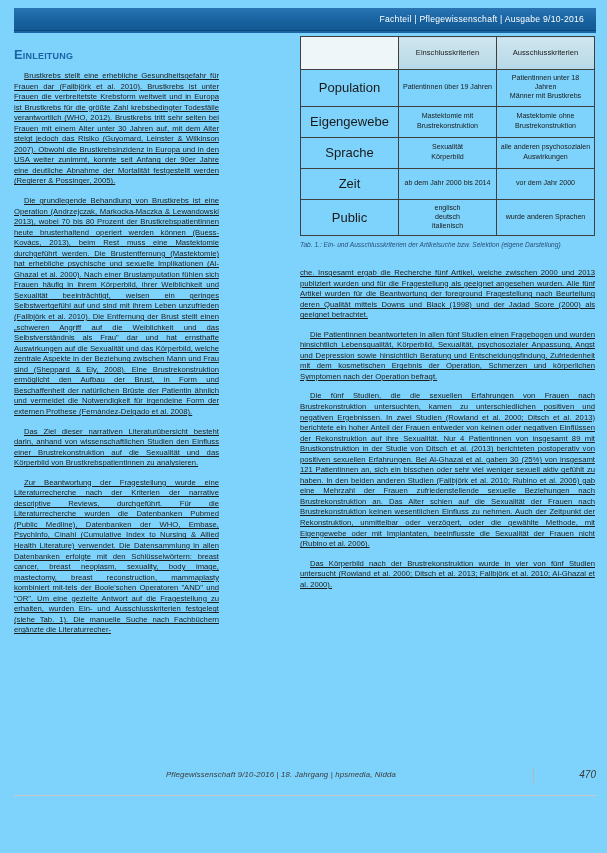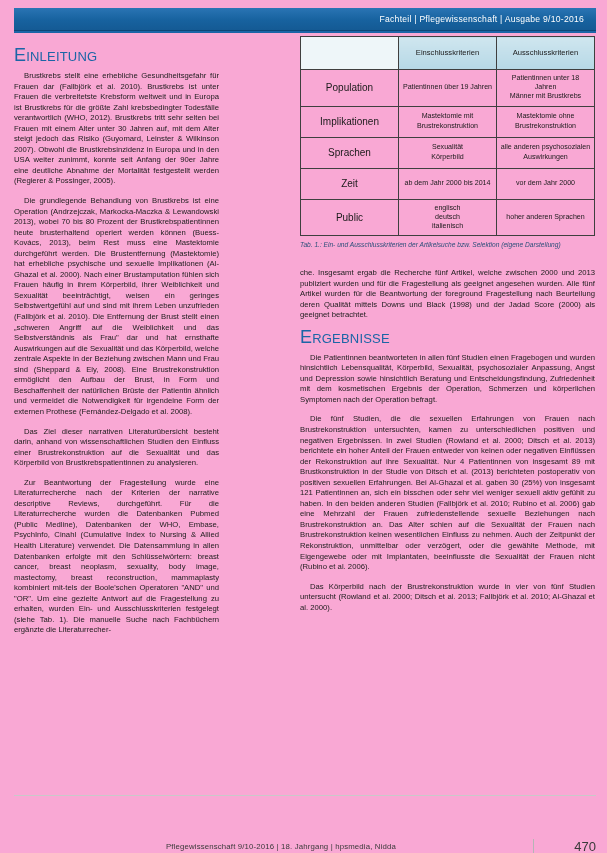--- a/index.html
+++ b/index.html
@@ -12,21 +12,21 @@
     height: 853px;
     font-family: "Liberation Sans", sans-serif;
     color: #1a1a1a;
     position: relative;
     overflow: hidden;
   }
 
   .page {
     position: absolute;
     inset: 0;
-    background: #f9a8d4;
+    background: #7dd3fc;
   }
 
   
   .header-bar {
     position: absolute;
     left: 14px;
     top: 8px;
     width: 582px;
     height: 22px;
     background: #1b65a6;
@@ -62,28 +62,29 @@
     text-align: justify;
     color: #1c1c1c;
   }
   .col-left  { left: 14px; }
   .col-right { left: 300px; top: 268px; width: 295px; }
 
   .col p {
     margin: 0 0 9px 0;
     text-indent: 10px;
     hyphens: auto;
+    text-decoration: underline;
   }
   .col p.noindent { text-indent: 0; }
 
   h2.sec-title {
     margin: 0 0 9px 0;
     color: #1b65a6;
-    font-size: 18px;
-    font-weight: normal;
+    font-size: 13px;
+    font-weight: bold;
     font-variant: small-caps;
     letter-spacing: 0.2px;
     line-height: 14px;
   }
   h2.sec-title.spaced { margin-top: 7px; }
 
   
   .table-wrap {
     position: absolute;
     left: 300px;
@@ -110,21 +111,21 @@
     font-weight: normal;
     font-size: 7.6px;
     height: 24px;
   }
   table.crit thead th.corner {
     background: #eef6f9;
     border-left: 0.8px solid #3f3f3f;
   }
   table.crit tbody td.rowhead {
     width: 54px;
-    font-size: 10px;
+    font-size: 13px;
   }
   table.crit tbody td { height: 22px; }
 
   .tbl-caption {
     margin-top: 5px;
     font-size: 6.6px;
     line-height: 8.6px;
     font-style: italic;
     color: #2b4f7a;
     width: 283px;
@@ -135,25 +136,26 @@
     position: absolute;
     left: 14px;
     top: 795px;
     width: 582px;
     height: 1px;
     background: #c9c9c9;
   }
   .footer {
     position: absolute;
     left: 14px;
-    top: 840px;
+    top: 768px;
     width: 582px;
     height: 14px;
     font-size: 7.8px;
     color: #3a3a3a;
+    font-style: italic;
   }
   .footer .f-center {
     position: absolute;
     left: 152px;
     top: 0;
     line-height: 14px;
     white-space: nowrap;
     letter-spacing: 0.15px;
   }
   .footer .f-sep {
@@ -162,21 +164,21 @@
     top: -1px;
     width: 1px;
     height: 16px;
     background: #b5b5b5;
   }
   .footer .f-page {
     position: absolute;
     right: 0;
     top: 0;
     line-height: 14px;
-    font-size: 13px;
+    font-size: 10px;
   }
 </style>
 </head>
 <body>
 
 <div class="page">
 
   <div class="header-bar">
     <span class="hdr-text">Fachteil | Pflegewissenschaft |  Ausgabe 9/10-2016</span>
   </div>
@@ -199,47 +201,46 @@
           <th>Ausschlusskriterien</th>
         </tr>
       </thead>
       <tbody>
         <tr>
           <td class="rowhead">Population</td>
           <td>Patientinnen über 19 Jahren</td>
           <td>Patientinnen unter 18 Jahren<br>Männer mit Brustkrebs</td>
         </tr>
         <tr>
-          <td class="rowhead">Implikationen</td>
+          <td class="rowhead">Eigengewebe</td>
           <td>Mastektomie mit Brustrekonstruktion</td>
           <td>Mastektomie ohne Brustrekonstruktion</td>
         </tr>
         <tr>
-          <td class="rowhead">Sprachen</td>
+          <td class="rowhead">Sprache</td>
           <td>Sexualität<br>Körperbild</td>
           <td>alle anderen psychosozialen Auswirkungen</td>
         </tr>
         <tr>
           <td class="rowhead">Zeit</td>
           <td>ab dem Jahr 2000 bis 2014</td>
           <td>vor dem Jahr 2000</td>
         </tr>
         <tr>
           <td class="rowhead">Public</td>
           <td>englisch<br>deutsch<br>italienisch</td>
-          <td>hoher anderen Sprachen</td>
+          <td>wurde anderen Sprachen</td>
         </tr>
       </tbody>
     </table>
     <div class="tbl-caption">Tab. 1.: Ein- und Ausschlusskriterien der Artikelsuche bzw. Selektion (eigene Darstellung)</div>
   </div>
 
   <div class="col col-right">
     <p class="noindent">che. Insgesamt ergab die Recherche fünf Artikel, welche zwischen 2000 und 2013 publiziert wurden und für die Fragestellung als geeignet angesehen wurden. Alle fünf Artikel wurden für die Beantwortung der foreground Fragestellung nach Beurteilung deren Qualität mittels Downs und Black (1998) und der Jadad Score (2000) als geeignet betrachtet.</p>
-    <h2 class="sec-title spaced">Ergebnisse</h2>
     <p>Die Patientinnen beantworteten in allen fünf Studien einen Fragebogen und wurden hinsichtlich Lebensqualität, Körperbild, Sexualität, psychosozialer Anpassung, Angst und Depression sowie hinsichtlich Beratung und Entscheidungsfindung, Zufriedenheit mit dem kosmetischen Ergebnis der Operation, Schmerzen und körperlichen Symptomen nach der Operation befragt.</p>
     <p>Die fünf Studien, die die sexuellen Erfahrungen von Frauen nach Brustrekonstruktion untersuchten, kamen zu unterschiedlichen positiven und negativen Ergebnissen. In zwei Studien (Rowland et al. 2000; Ditsch et al. 2013) berichtete ein hoher Anteil der Frauen entweder von keinen oder negativen Einflüssen der Rekonstruktion auf ihre Sexualität. Nur 4 Patientinnen von insgesamt 89 mit Brustkonstruktion in der Studie von Ditsch et al. (2013) berichteten postoperativ von positiven sexuellen Erfahrungen. Bei Al-Ghazal et al. gaben 30 (25%) von insgesamt 121 Patientinnen an, sich ein bisschen oder sehr viel weniger sexuell aktiv gefühlt zu haben. In den beiden anderen Studien (Fallbjörk et al. 2010; Rubino et al. 2006) gab eine Mehrzahl der Frauen zufriedenstellende sexuelle Beziehungen nach Brustrekonstruktion an. Das Alter schien auf die Sexualität der Frauen nach Brustrekonstruktion keinen wesentlichen Einfluss zu nehmen. Auch der Zeitpunkt der Rekonstruktion, unmittelbar oder verzögert, oder die gewählte Methode, mit Eigengewebe oder mit Implantaten, beeinflusste die Sexualität der Frauen nicht (Rubino et al. 2006).</p>
     <p>Das Körperbild nach der Brustrekonstruktion wurde in vier von fünf Studien untersucht (Rowland et al. 2000; Ditsch et al. 2013; Fallbjörk et al. 2010; Al-Ghazal et al. 2000).</p>
   </div>
 
   <div class="footer-rule"></div>
   <div class="footer">
     <span class="f-center">Pflegewissenschaft 9/10-2016 | 18. Jahrgang | hpsmedia, Nidda</span>
     <span class="f-sep"></span>
     <span class="f-page">470</span>

